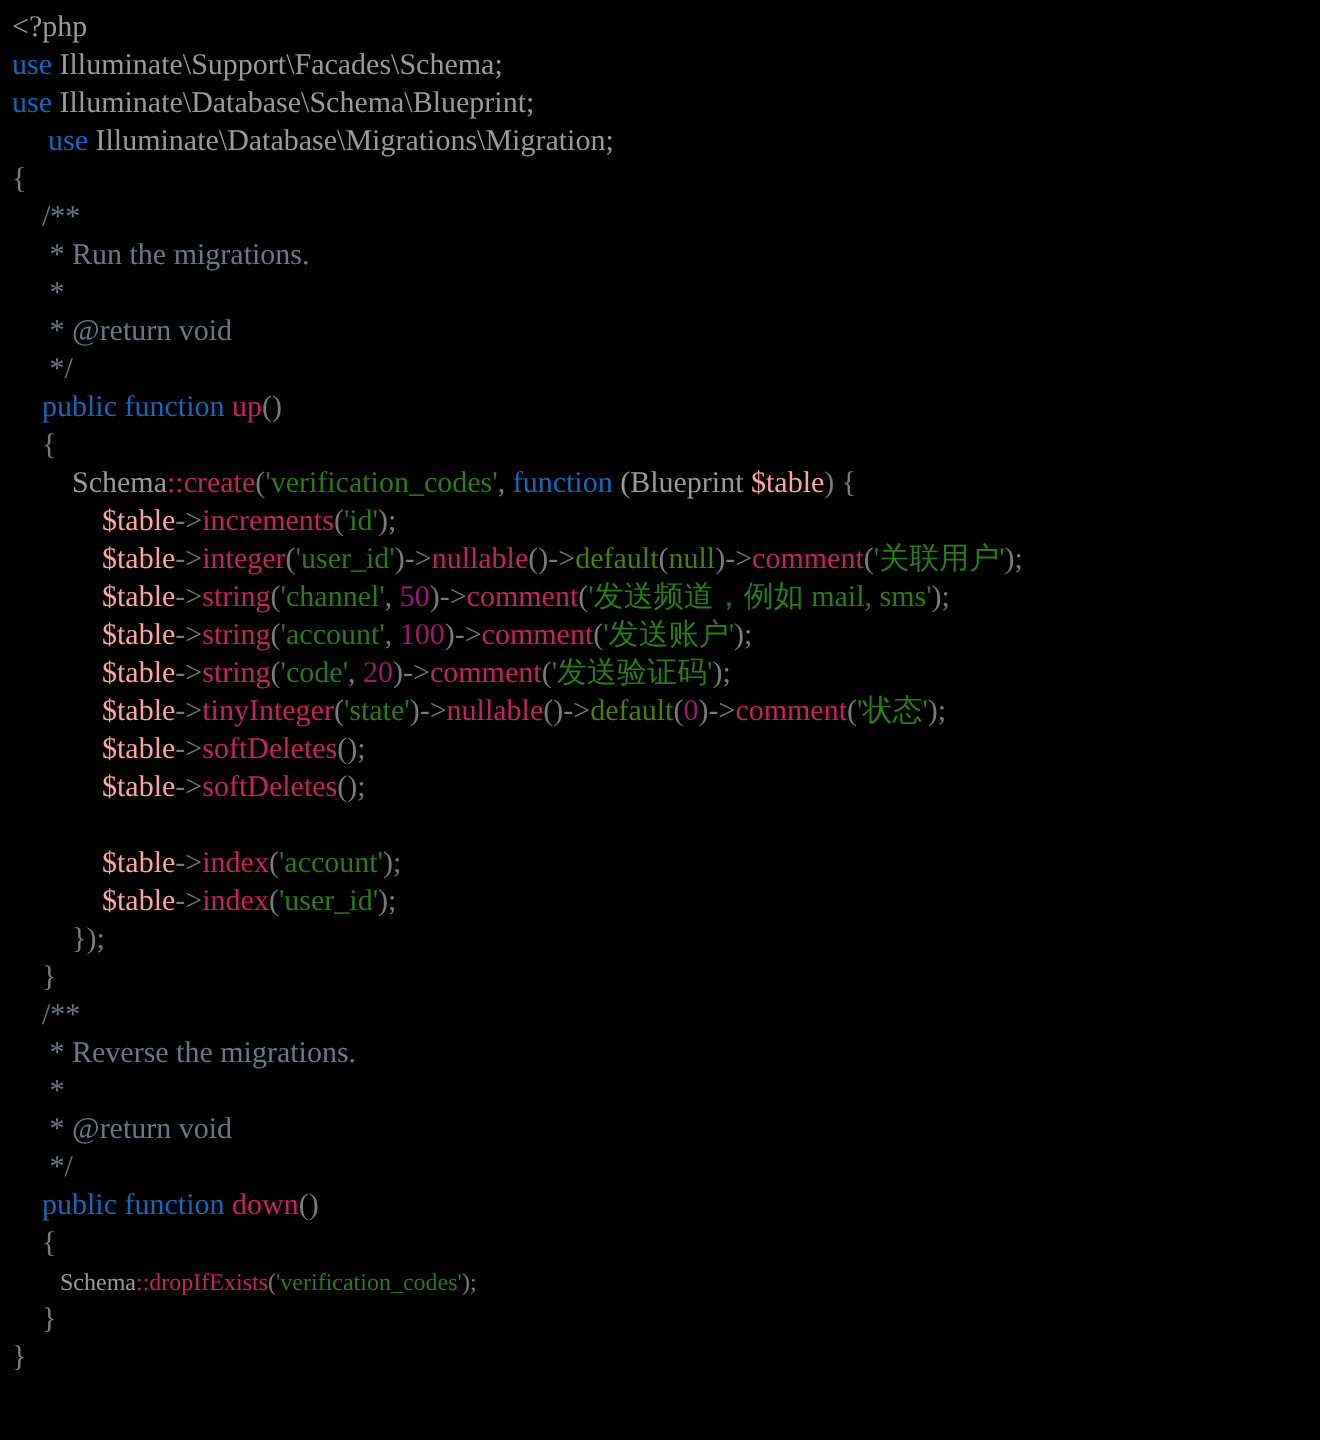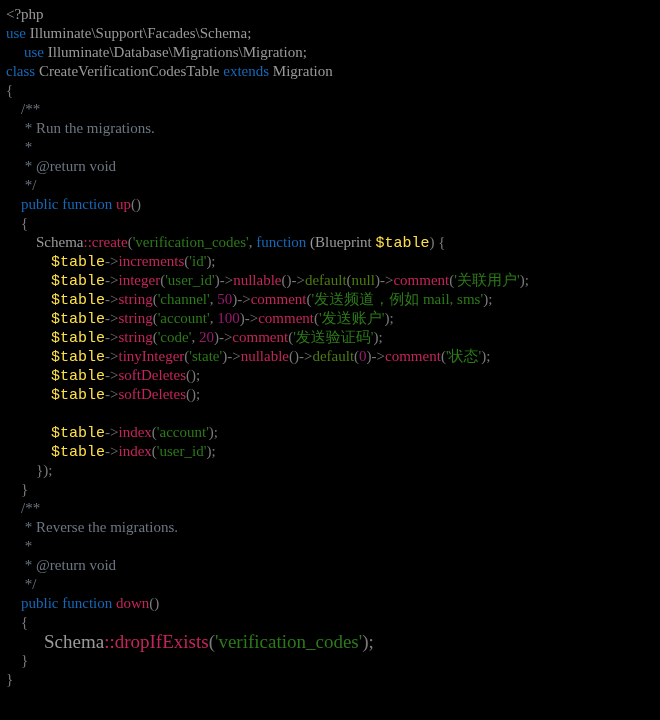--- a/index.html
+++ b/index.html
@@ -32,35 +32,35 @@
     letter-spacing: 0px;
   }
   .tok { white-space: pre; }
 
   
   .t-plain    { color: #9a9a9a; }
   .t-keyword  { color: #1668b8; text-align: center; }
   .t-type     { color: #9a9a9a; }
   .t-method   { color: #c4245c; }
   .t-string   { color: #2c7a18; }
-  .t-var      { color: #fde047; font-family: Liberation Mono, monospace; }
+  .t-var      { color: #fca5a5; }
   .t-number   { color: #9b1a6e; }
   .t-comment  { color: #6d7782; }
   .t-punct    { color: #7a7a7a; }
   .t-const    { color: #4d7c0f; }
 </style>
 </head>
 <body>
 
 <div id="code-view">
   <div id="code-lines">
       <div class="code-line" style="height: 19px; line-height: 19px; font-size: 15px;"><span class="tok t-plain">&lt;?php</span></div>
       <div class="code-line" style="height: 19px; line-height: 19px; font-size: 15px;"><span class="tok t-keyword">use</span><span class="tok t-plain"> Illuminate\Support\Facades\Schema;</span></div>
+      <div class="code-line" style="height: 19px; line-height: 19px; font-size: 15px;"><span class="tok t-keyword">use</span><span class="tok t-plain"> Illuminate\Database\Schema\Blueprint;</span></div>
       <div class="code-line" style="height: 19px; line-height: 19px; font-size: 15px; padding-left: 24px;"><span class="tok t-keyword">use</span><span class="tok t-plain"> Illuminate\Database\Migrations\Migration;</span></div>
-      <div class="code-line" style="height: 19px; line-height: 19px; font-size: 15px;"><span class="tok t-keyword">class</span><span class="tok t-plain"> CreateVerificationCodesTable </span><span class="tok t-keyword">extends</span><span class="tok t-plain"> Migration</span></div>
       <div class="code-line" style="height: 19px; line-height: 19px; font-size: 15px;"><span class="tok t-punct">{</span></div>
       <div class="code-line" style="height: 19px; line-height: 19px; font-size: 15px;"><span class="tok t-comment">    /**</span></div>
       <div class="code-line" style="height: 19px; line-height: 19px; font-size: 15px;"><span class="tok t-comment">     * Run the migrations.</span></div>
       <div class="code-line" style="height: 19px; line-height: 19px; font-size: 15px;"><span class="tok t-comment">     *</span></div>
       <div class="code-line" style="height: 19px; line-height: 19px; font-size: 15px;"><span class="tok t-comment">     * @return void</span></div>
       <div class="code-line" style="height: 19px; line-height: 19px; font-size: 15px;"><span class="tok t-comment">     */</span></div>
       <div class="code-line" style="height: 19px; line-height: 19px; font-size: 15px;"><span class="tok t-plain">    </span><span class="tok t-keyword">public function </span><span class="tok t-method">up</span><span class="tok t-punct">()</span></div>
       <div class="code-line" style="height: 19px; line-height: 19px; font-size: 15px;"><span class="tok t-punct">    {</span></div>
       <div class="code-line" style="height: 19px; line-height: 19px; font-size: 15px;"><span class="tok t-plain">        </span><span class="tok t-type">Schema</span><span class="tok t-method">::create</span><span class="tok t-punct">(</span><span class="tok t-string">'verification_codes'</span><span class="tok t-punct">, </span><span class="tok t-keyword">function</span><span class="tok t-plain"> (</span><span class="tok t-type">Blueprint </span><span class="tok t-var">$table</span><span class="tok t-punct">) {</span></div>
       <div class="code-line" style="height: 19px; line-height: 19px; font-size: 15px;"><span class="tok t-plain">            </span><span class="tok t-var">$table</span><span class="tok t-punct">-&gt;</span><span class="tok t-method">increments</span><span class="tok t-punct">(</span><span class="tok t-string">'id'</span><span class="tok t-punct">);</span></div>
@@ -76,17 +76,17 @@
       <div class="code-line" style="height: 19px; line-height: 19px; font-size: 15px;"><span class="tok t-plain">            </span><span class="tok t-var">$table</span><span class="tok t-punct">-&gt;</span><span class="tok t-method">index</span><span class="tok t-punct">(</span><span class="tok t-string">'user_id'</span><span class="tok t-punct">);</span></div>
       <div class="code-line" style="height: 19px; line-height: 19px; font-size: 15px;"><span class="tok t-punct">        });</span></div>
       <div class="code-line" style="height: 19px; line-height: 19px; font-size: 15px;"><span class="tok t-punct">    }</span></div>
       <div class="code-line" style="height: 19px; line-height: 19px; font-size: 15px;"><span class="tok t-comment">    /**</span></div>
       <div class="code-line" style="height: 19px; line-height: 19px; font-size: 15px;"><span class="tok t-comment">     * Reverse the migrations.</span></div>
       <div class="code-line" style="height: 19px; line-height: 19px; font-size: 15px;"><span class="tok t-comment">     *</span></div>
       <div class="code-line" style="height: 19px; line-height: 19px; font-size: 15px;"><span class="tok t-comment">     * @return void</span></div>
       <div class="code-line" style="height: 19px; line-height: 19px; font-size: 15px;"><span class="tok t-comment">     */</span></div>
       <div class="code-line" style="height: 19px; line-height: 19px; font-size: 15px;"><span class="tok t-plain">    </span><span class="tok t-keyword">public function </span><span class="tok t-method">down</span><span class="tok t-punct">()</span></div>
       <div class="code-line" style="height: 19px; line-height: 19px; font-size: 15px;"><span class="tok t-punct">    {</span></div>
-      <div class="code-line" style="height: 19px; line-height: 19px; font-size: 19px;"><span class="tok t-plain">        </span><span class="tok t-type">Schema</span><span class="tok t-method">::dropIfExists</span><span class="tok t-punct">(</span><span class="tok t-string">'verification_codes'</span><span class="tok t-punct">);</span></div>
+      <div class="code-line" style="height: 19px; line-height: 19px; font-size: 12px;"><span class="tok t-plain">        </span><span class="tok t-type">Schema</span><span class="tok t-method">::dropIfExists</span><span class="tok t-punct">(</span><span class="tok t-string">'verification_codes'</span><span class="tok t-punct">);</span></div>
       <div class="code-line" style="height: 19px; line-height: 19px; font-size: 15px;"><span class="tok t-punct">    }</span></div>
       <div class="code-line" style="height: 19px; line-height: 19px; font-size: 15px;"><span class="tok t-punct">}</span></div>
     </div>
 </div>
 
 </body></html>

